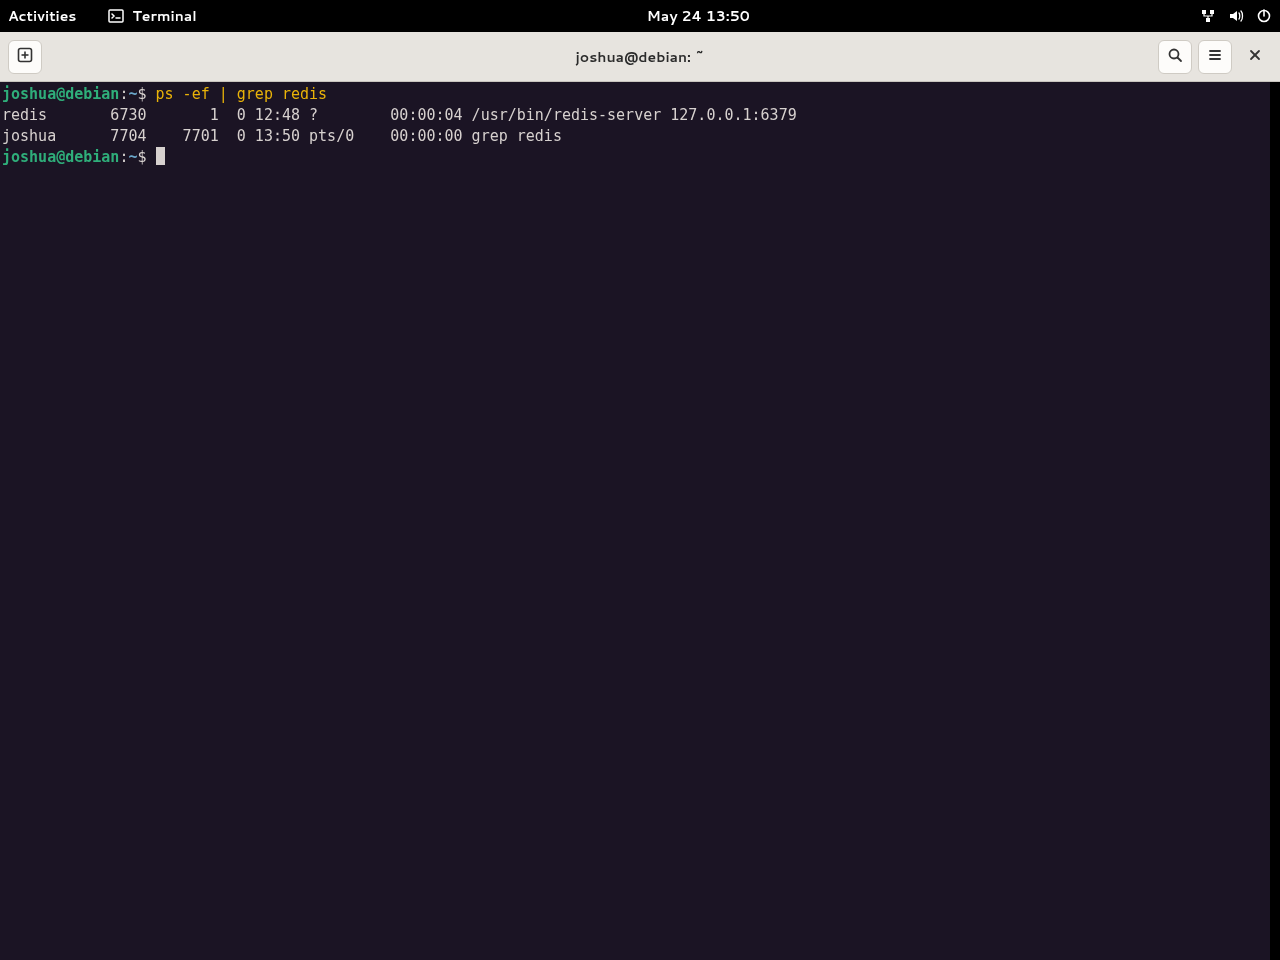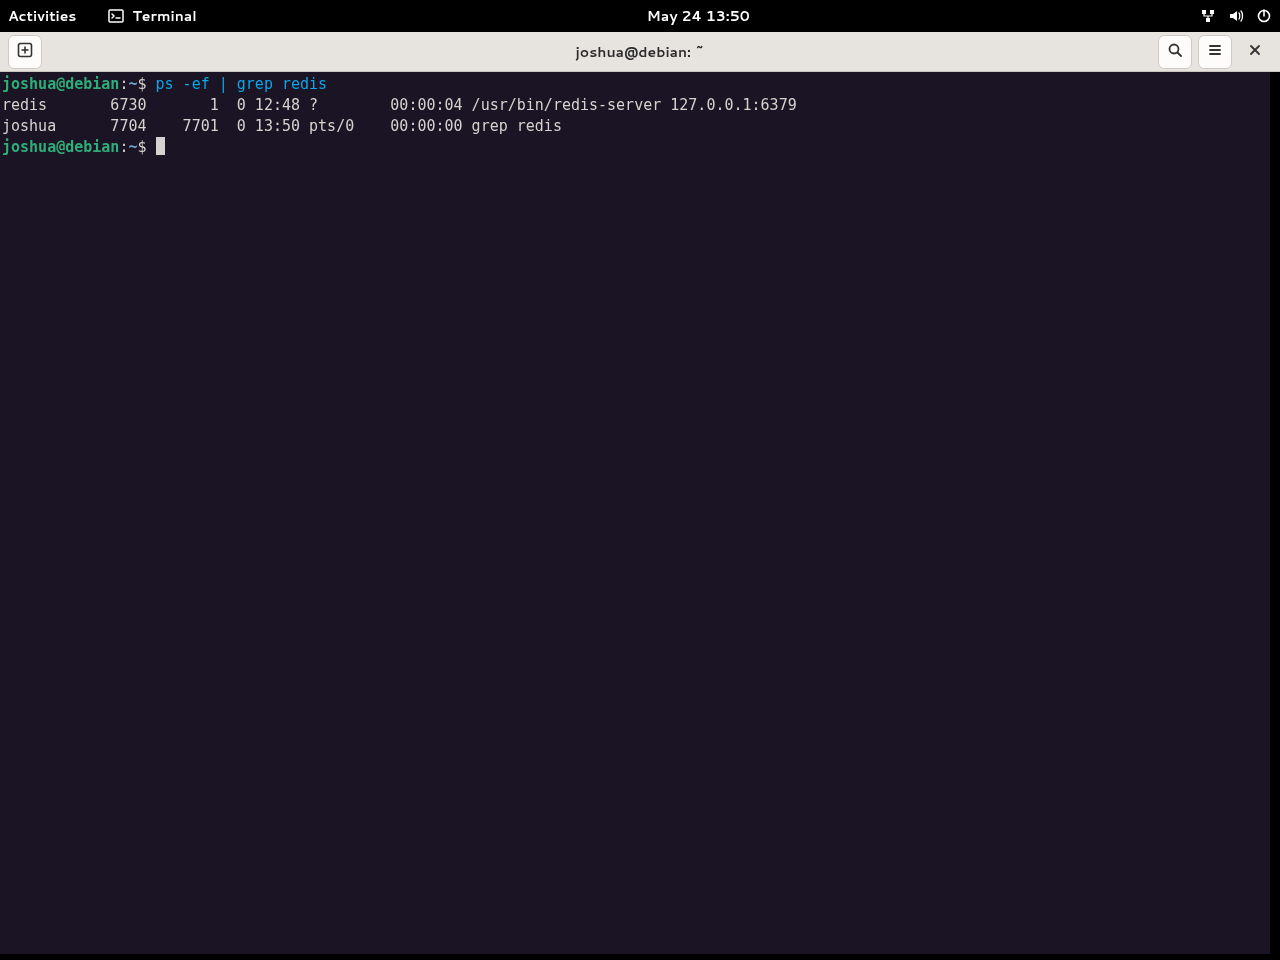--- a/index.html
+++ b/index.html
@@ -17,21 +17,21 @@
     padding: 0 8px;
   }
   .topbar-left { display: flex; align-items: center; gap: 24px; }
   .topbar-center { flex: 1; text-align: center; }
   .topbar-right { display: flex; align-items: center; gap: 12px; }
   .app-indicator { display: flex; align-items: center; gap: 8px; margin-left: 8px; }
   .status-icon { width: 16px; height: 16px; display: inline-flex; align-items: center; justify-content: center; }
 
   
   .headerbar {
-    height: 40px;
+    height: 50px;
     background: #E7E4DF;
     border-bottom: 1px solid #c9c5bf;
     display: flex;
     align-items: center;
     padding: 0 8px;
     position: relative;
   }
   .headerbar-left, .headerbar-right { display: flex; align-items: center; gap: 6px; }
   .headerbar-title {
     position: absolute;
@@ -71,21 +71,21 @@
     line-height: 21px;
     padding: 2px 2px;
     white-space: pre;
     position: relative;
   }
   .term-line { white-space: pre; }
   .prompt-userhost { color: #2fae7a; font-weight: 600; text-align: center; }
   .prompt-sep { color: #d7d1cf; }
   .prompt-path { color: #6aa6c9; font-weight: 600; }
   .prompt-dollar { color: #d7d1cf; }
-  .cmd { color: #0ea5e9; }
+  .cmd { color: #eab308; }
   .cursor {
     display: inline-block;
     width: 9px; height: 18px;
     background: #d7d1cf;
     vertical-align: -3px;
   }
 </style>
 </head>
 <body>
 

